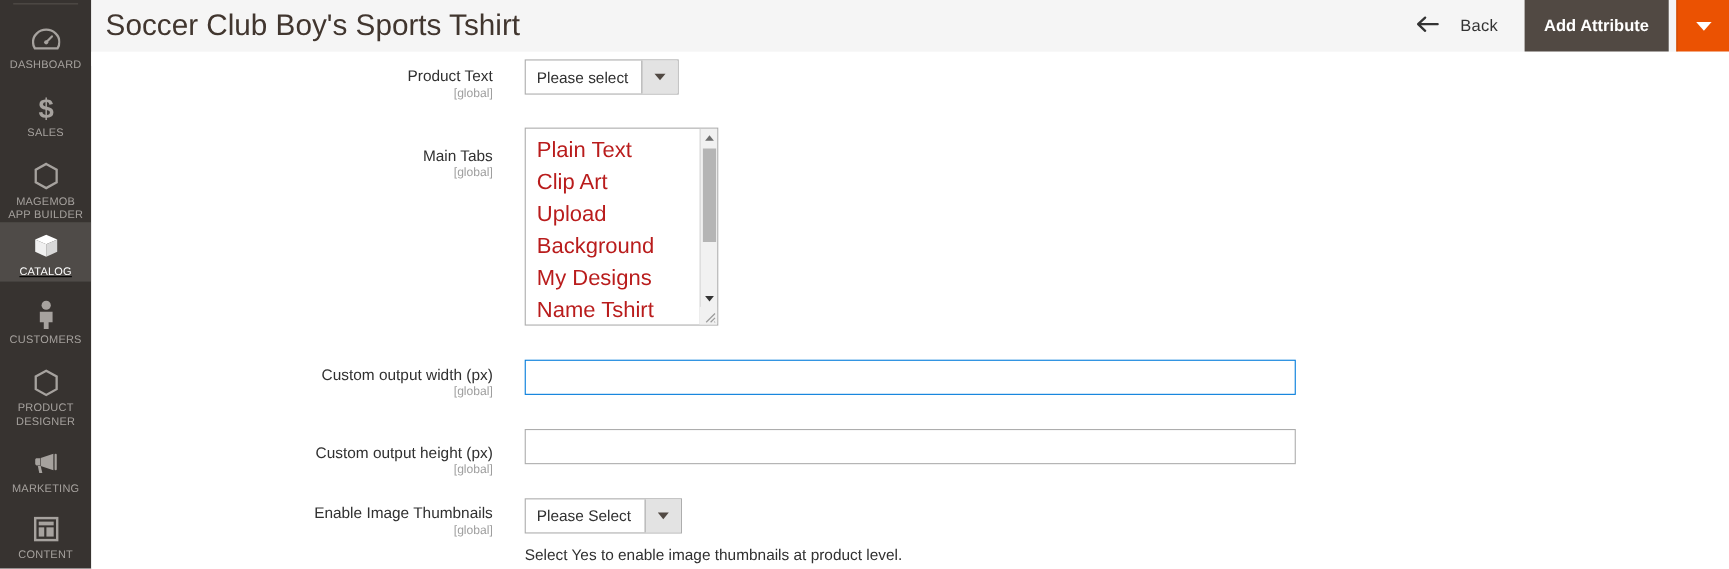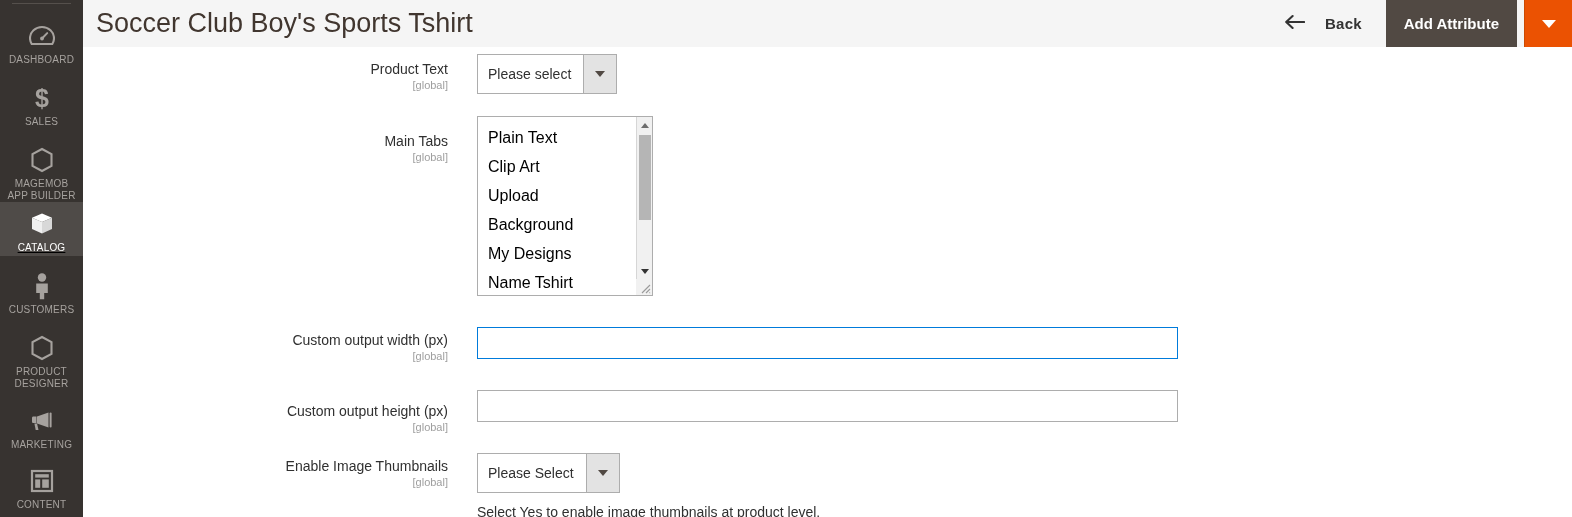--- a/index.html
+++ b/index.html
@@ -96,21 +96,21 @@
     padding: 0 24px 0 8px;
     background: transparent;
     border: none;
     cursor: pointer;
     font-family: inherit;
     font-size: 15px;
     color: #333333;
     font-weight: bold;
     height: 47px;
   }
-  #back-button .back-label { font-weight: bold; letter-spacing: 0.2px; padding-left: 12px; }
+  #back-button .back-label { font-weight: normal; letter-spacing: 0.2px; padding-left: 12px; }
   #add-attribute-button {
     background: #514943;
     color: #ffffff;
     border: none;
     cursor: pointer;
     font-family: inherit;
     font-size: 15px;
     font-weight: bold;
     padding: 0 18px;
     height: 47px;
@@ -178,21 +178,21 @@
     color: #9e9e9e;
   }
   .field-control { position: absolute; left: 394px; }
 
   
   .mg-select {
     display: inline-flex;
     align-items: stretch;
     border: 1px solid #adadad;
     background: #ffffff;
-    height: 40px;
+    height: 32px;
     cursor: pointer;
   }
   .mg-select .sel-value {
     display: flex;
     align-items: center;
     padding: 0 12px 0 10px;
     font-size: 14px;
     color: #303030;
     white-space: nowrap;
   }
@@ -224,23 +224,23 @@
     position: absolute;
     left: 0; top: 0;
     width: 150px;
     height: 178px;
     padding: 6px 0 0 0;
     margin: 0;
     list-style: none;
     overflow: hidden;
   }
   .ms-options li {
-    font-size: 16px;
+    font-size: 20px;
     line-height: 29px;
-    color: #000000;
+    color: #b91c1c;
     padding: 0 0 0 10px;
     white-space: nowrap;
     cursor: pointer;
   }
   .ms-scrollbar {
     position: absolute;
     right: 0; top: 0;
     width: 16px;
     height: 178px;
     background: #f1f1f1;

